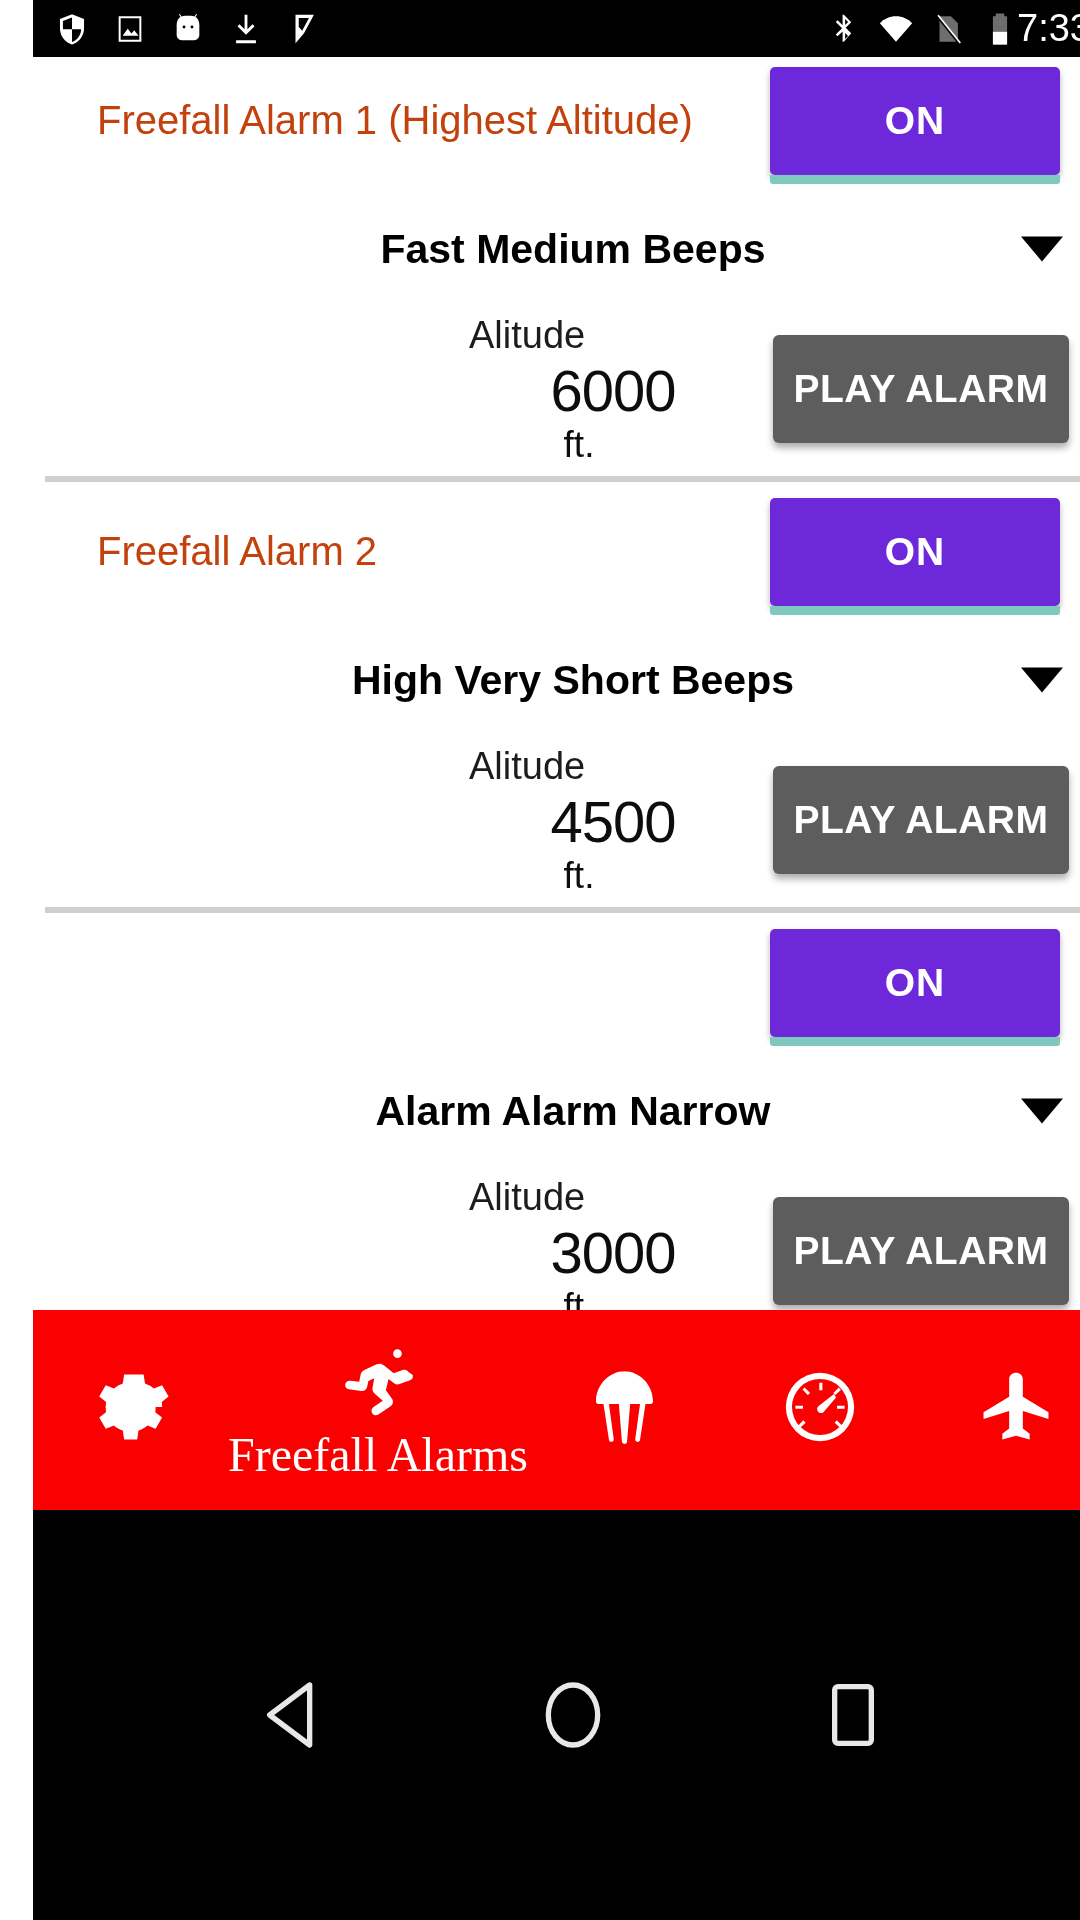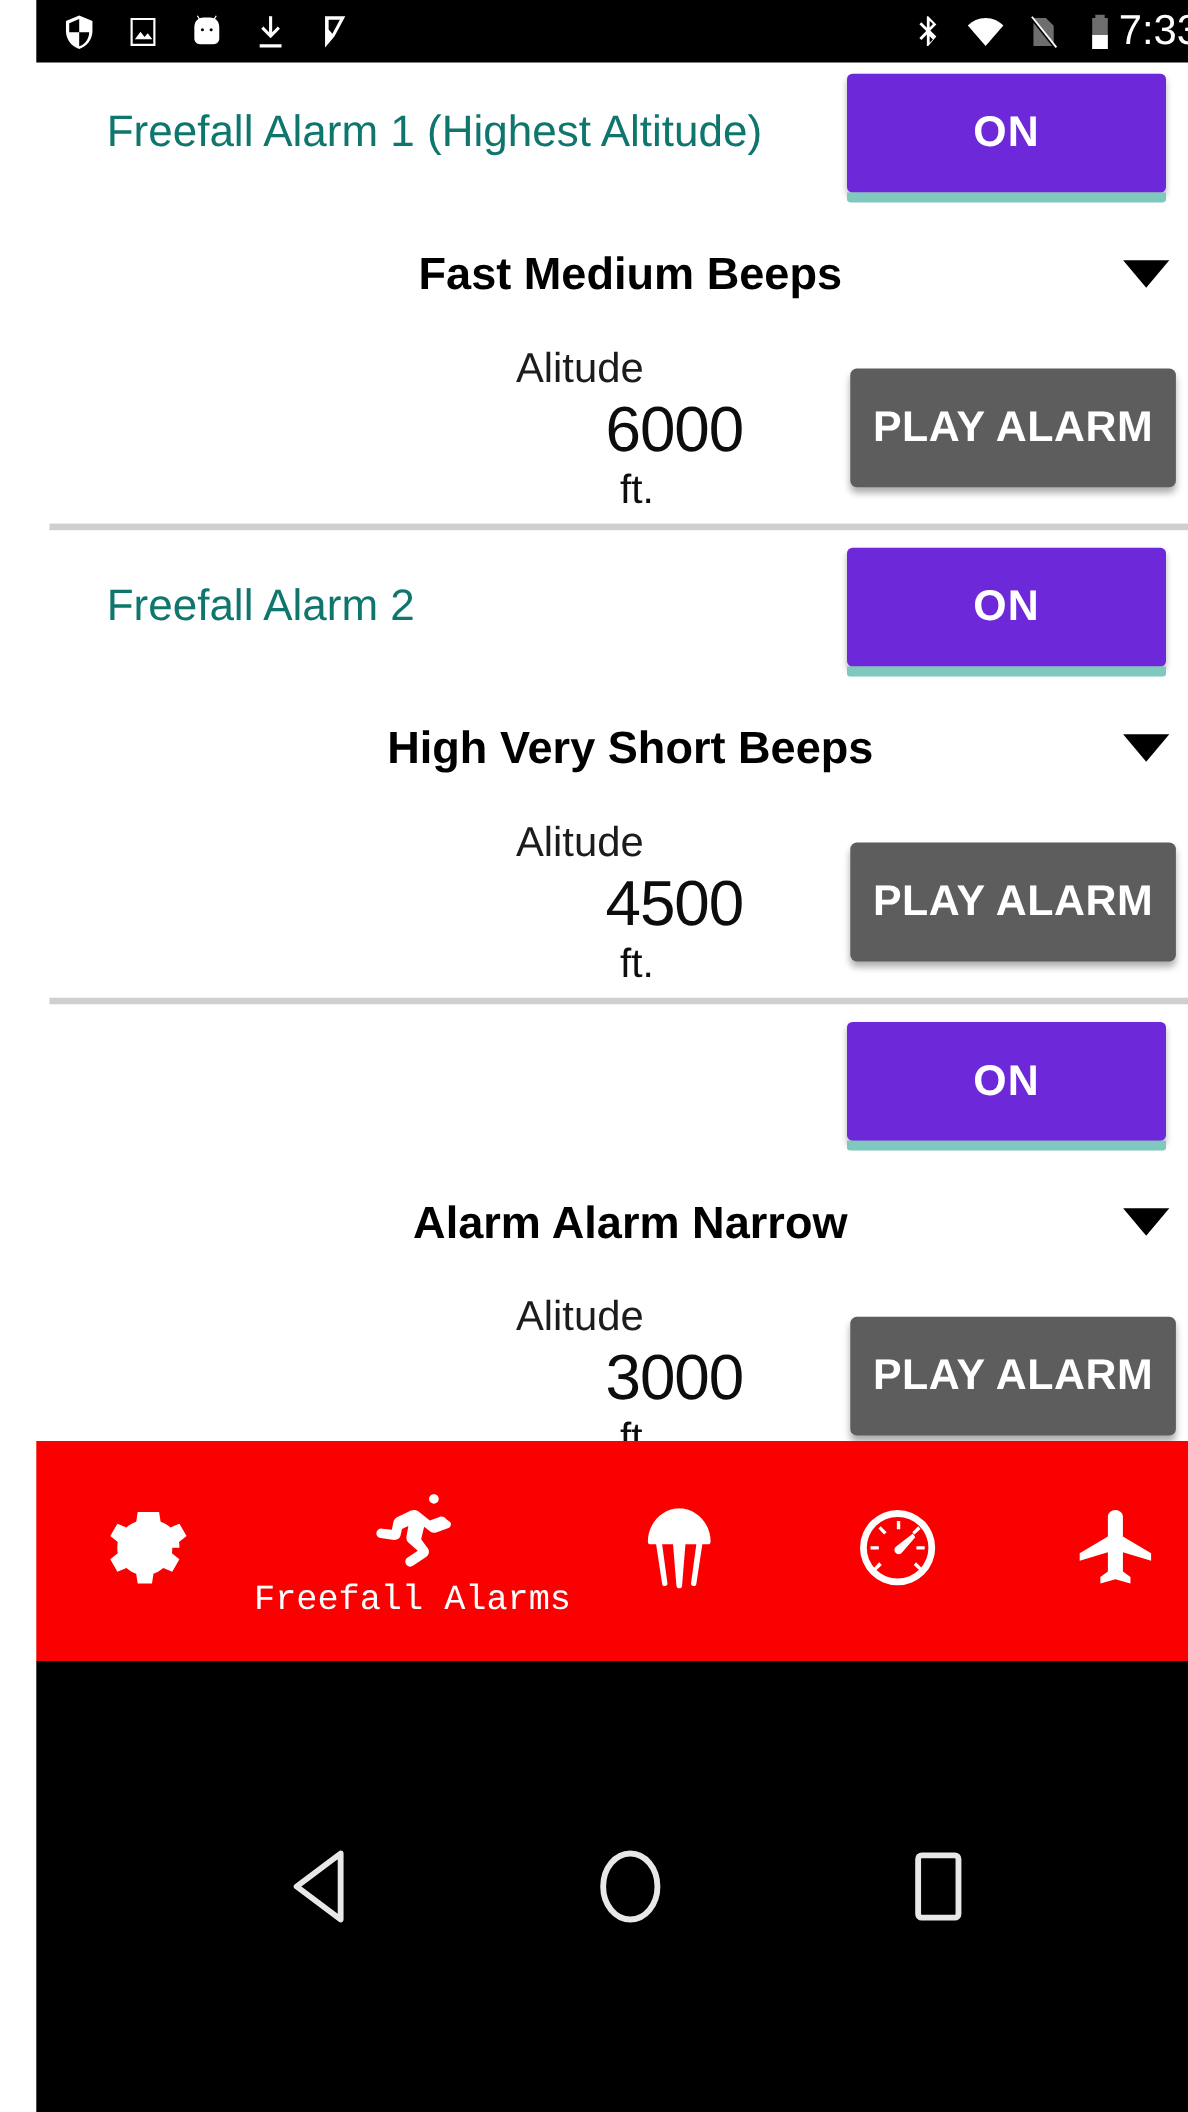--- a/index.html
+++ b/index.html
@@ -28,21 +28,21 @@
     position:absolute; top:57px; left:0; width:1080px; height:1253px;
     background:#fff; overflow:hidden;
   }
   .alarm-block { position:relative; width:1080px; }
 
   .row-head {
     position:relative; height:127px;
     display:flex; align-items:center;
   }
   .alarm-title {
-    font-size:40px; color:#0f766e; padding-left:64px;
+    font-size:40px; color:#c2410c; padding-left:64px;
     white-space:nowrap;
   }
   .toggle-wrap {
     position:absolute; right:53px; top:50%; transform:translateY(-50%);
   }
   .toggle-btn {
     width:290px; height:108px; background:#6d28d9;
     border:none; border-radius:5px;
     color:#fff; font-size:39px; font-weight:bold;
     letter-spacing:1px;
@@ -105,22 +105,22 @@
   }
   .navitem {
     flex:1; height:200px; position:relative;
     display:flex; flex-direction:column;
     align-items:center; justify-content:center;
   }
   .navitem.active { flex:1.45; }
   .navicon { width:82px; height:82px; display:block; }
   .navicon svg { width:100%; height:100%; display:block; fill:#fff; }
   .navlabel {
-    color:#fff; font-size:32px; margin-top:6px;
-    white-space:nowrap; font-family:Liberation Mono, monospace;
+    color:#fff; font-size:48px; margin-top:6px;
+    white-space:nowrap; font-family:Liberation Serif, serif;
   }
 
   
   .sysnav {
     position:absolute; left:0; top:1510px; width:1080px; height:410px;
     background:#000; display:flex; align-items:center; justify-content:space-around;
     padding:0 120px;
   }
   .sysbtn { width:80px; height:80px; display:flex; align-items:center; justify-content:center; }
   .sysbtn svg { width:100%; height:100%; display:block; }

